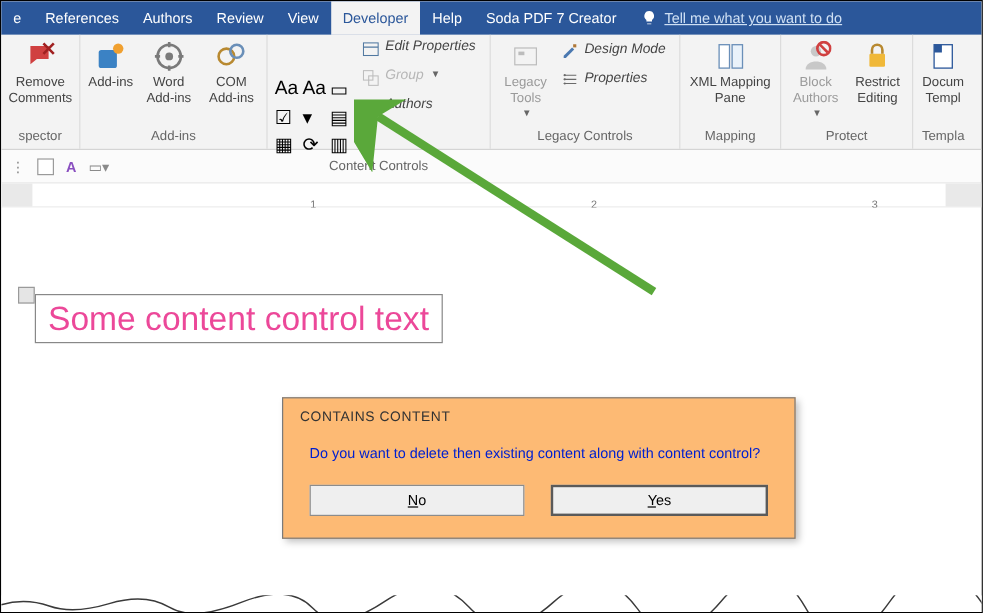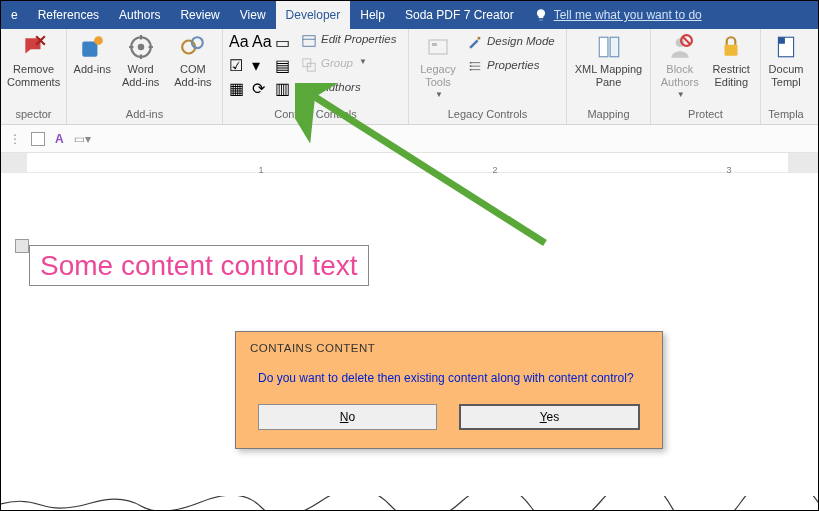--- a/index.html
+++ b/index.html
@@ -17,21 +17,21 @@
   .ribbon { background: #f3f3f3; border-bottom: 1px solid #d4d4d4; height: 96px; display: flex; }
   .group { border-right: 1px solid #dcdcdc; padding: 4px 6px 0 6px; display: flex; flex-direction: column; justify-content: space-between; }
   .group-body { display: flex; gap: 6px; align-items: flex-start; flex: 1; }
   .group-label { text-align: center; font-size: 11px; color: #666; padding: 2px 0 4px; white-space: nowrap; }
   .bigbtn { display: flex; flex-direction: column; align-items: center; width: 56px; font-size: 11px; color: #444; text-align: center; line-height: 1.15; gap: 2px; }
   .bigbtn .ico { width: 28px; height: 28px; display: flex; align-items: center; justify-content: center; }
   .bigbtn.disabled { color: #9a9a9a; }
   .smallrow { display: flex; align-items: flex-start; gap: 4px; font-size: 11.5px; color: #444; height: 22px; white-space: nowrap; font-style: italic; }
   .smallrow .mini { width: 16px; height: 16px; display:flex; align-items:center; justify-content:center; }
   .chev { font-size: 8px; color: #666; margin-left: 2px; }
-  .ccgrid { display: grid; grid-template-columns: repeat(3, 20px); grid-auto-rows: 20px; gap: 3px; }
+  .ccgrid { display: grid; grid-template-columns: repeat(3, 20px); grid-auto-rows: 20px; gap: 3px; margin-top: 32px; }
   .cc-stack { display:flex; flex-direction:column; gap:2px; }
   .smallrow.disabled { color: #b6b6b6; }
 
   
   .subbar { height: 28px; background: #fbfbfb; border-bottom: 1px solid #e3e3e3; display:flex; align-items:center; gap:10px; padding: 0 8px; font-size:12px; color:#6b2fb3; }
   .subbar .sq { width:14px; height:14px; border:1px solid #9a9a9a; background:#fff; }
 
   
   .ruler { height: 20px; background: #fff; border-bottom: 1px solid #e8e8e8; position: relative; font-size: 9px; color: #7a7a7a; }
   .ruler .marg { position:absolute; top:0; bottom:0; background:#e9e9e9; }

